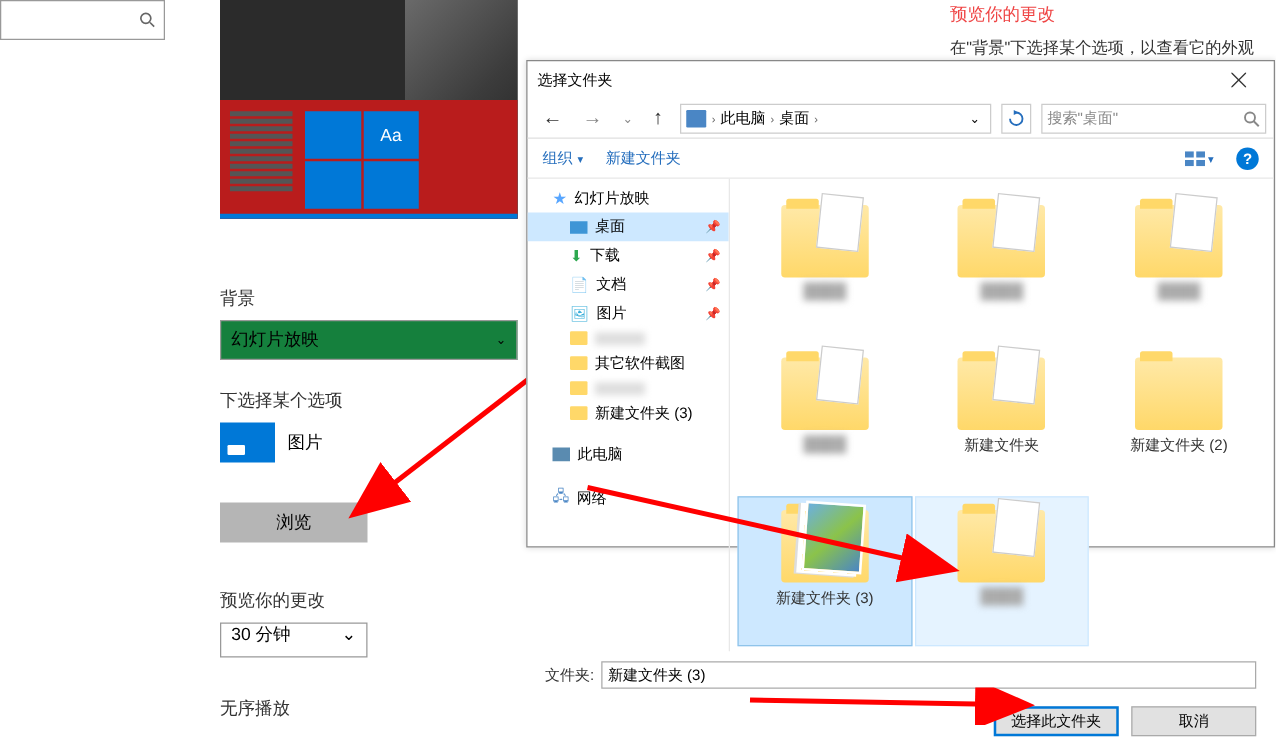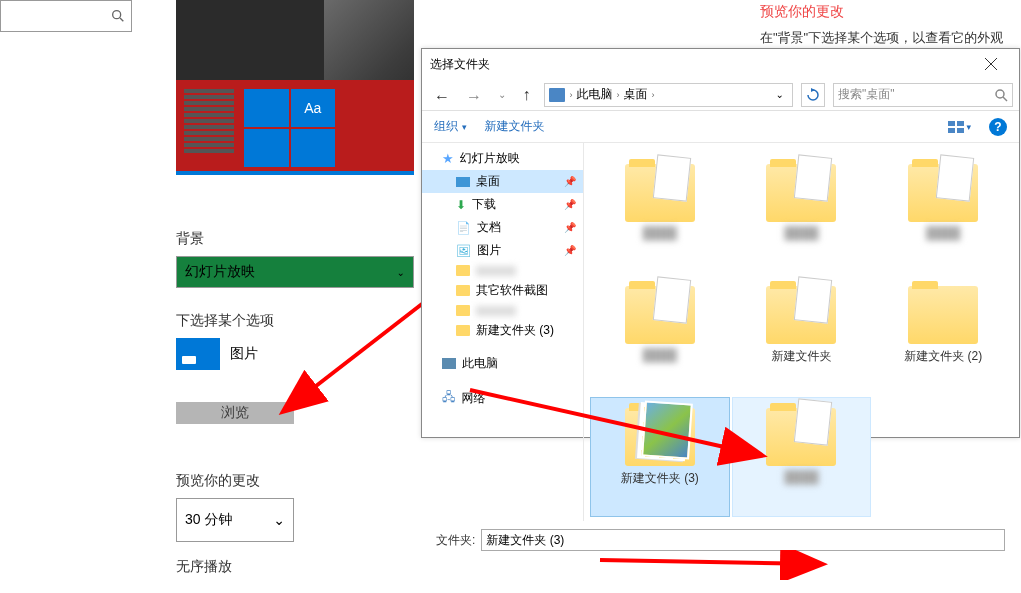--- a/index.html
+++ b/index.html
@@ -29,23 +29,23 @@
 .help-title { font-size: 14px; margin-bottom: 6px; color: #ef4444; font-weight: 400; }
 
 
 .settings-section { position: absolute; left: 176px; }
 .lbl { font-size: 14px; color: #333; margin-bottom: 8px; }
 .dropdown-box { width: 238px; height: 32px; border: 1px solid #999; background: #15803d; display: flex; align-items: center; padding: 0 8px; font-size: 14px; justify-content: space-between; }
 .dropdown-box .arrow-down { font-size: 10px; }
 .album-row { display: flex; align-items: center; gap: 10px; }
 .album-icon { width: 44px; height: 32px; background: #0078d7; position: relative; }
 .album-icon::after { content: ''; position: absolute; left: 6px; bottom: 6px; width: 14px; height: 8px; background: #fff; border-radius: 1px; }
-.browse-btn { width: 118px; height: 22px; background: #ccc; border: none; font-size: 14px; color: #404040; }
+.browse-btn { width: 118px; height: 32px; background: #ccc; border: none; font-size: 14px; color: #000000; }
 .browse-btn.pressed { background: #b5b5b5; }
-.mini-dropdown { width: 118px; height: 44px; border: 1px solid #999; background: #fff; display: flex; align-items: center; padding: 0 8px; font-size: 14px; justify-content: space-between; }
+.mini-dropdown { width: 118px; height: 28px; border: 1px solid #999; background: #fff; display: flex; align-items: flex-start; padding: 0 8px; font-size: 14px; justify-content: space-between; }
 
 
 .arrow-overlay { position: absolute; pointer-events: none; }
 
 
 .dialog { position: absolute; left: 421px; top: 48px; width: 599px; height: 390px; background: #fff; border: 1px solid #888; box-shadow: 0 0 5px rgba(0,0,0,0.15); }
 .dialog-title { height: 30px; display: flex; align-items: center; padding: 0 8px; font-size: 12px; justify-content: space-between; }
 .dialog-close { width: 40px; height: 28px; display: flex; align-items: center; justify-content: center; font-size: 16px; }
 .dialog-nav { height: 32px; border-bottom: 1px solid #e0e0e0; display: flex; align-items: center; padding: 0 6px; gap: 4px; }
 .nav-arrow { color: #888; font-size: 16px; padding: 0 6px; }
@@ -327,20 +327,24 @@
           <div class="item-label blur">████</div>
         </div>
       </div>
   </div>
 
   <div class="dialog-footer">
     <div class="folder-row">
       <label>文件夹:</label>
       <input class="folder-input" value="新建文件夹 (3)" style="">
     </div>
+    <div class="btn-row">
+      <button class="dlg-btn primary">选择此文件夹</button>
+      <button class="dlg-btn">取消</button>
+    </div>
   </div>
 </div>
 
 <svg class="arrow-overlay" style="left: 460px; top: 360px; width: 320px; height: 120px;">
   <defs>
       <marker id="ah2" markerWidth="12" markerHeight="12" refX="10" refY="5" orient="auto">
         <polygon points="0,0 12,5 0,10" fill="#ff0000"></polygon>
       </marker>
     </defs>
   <line x1="10" y1="30" x2="300" y2="95" stroke="#ff0000" stroke-width="4" marker-end="url(#ah2)"></line>

